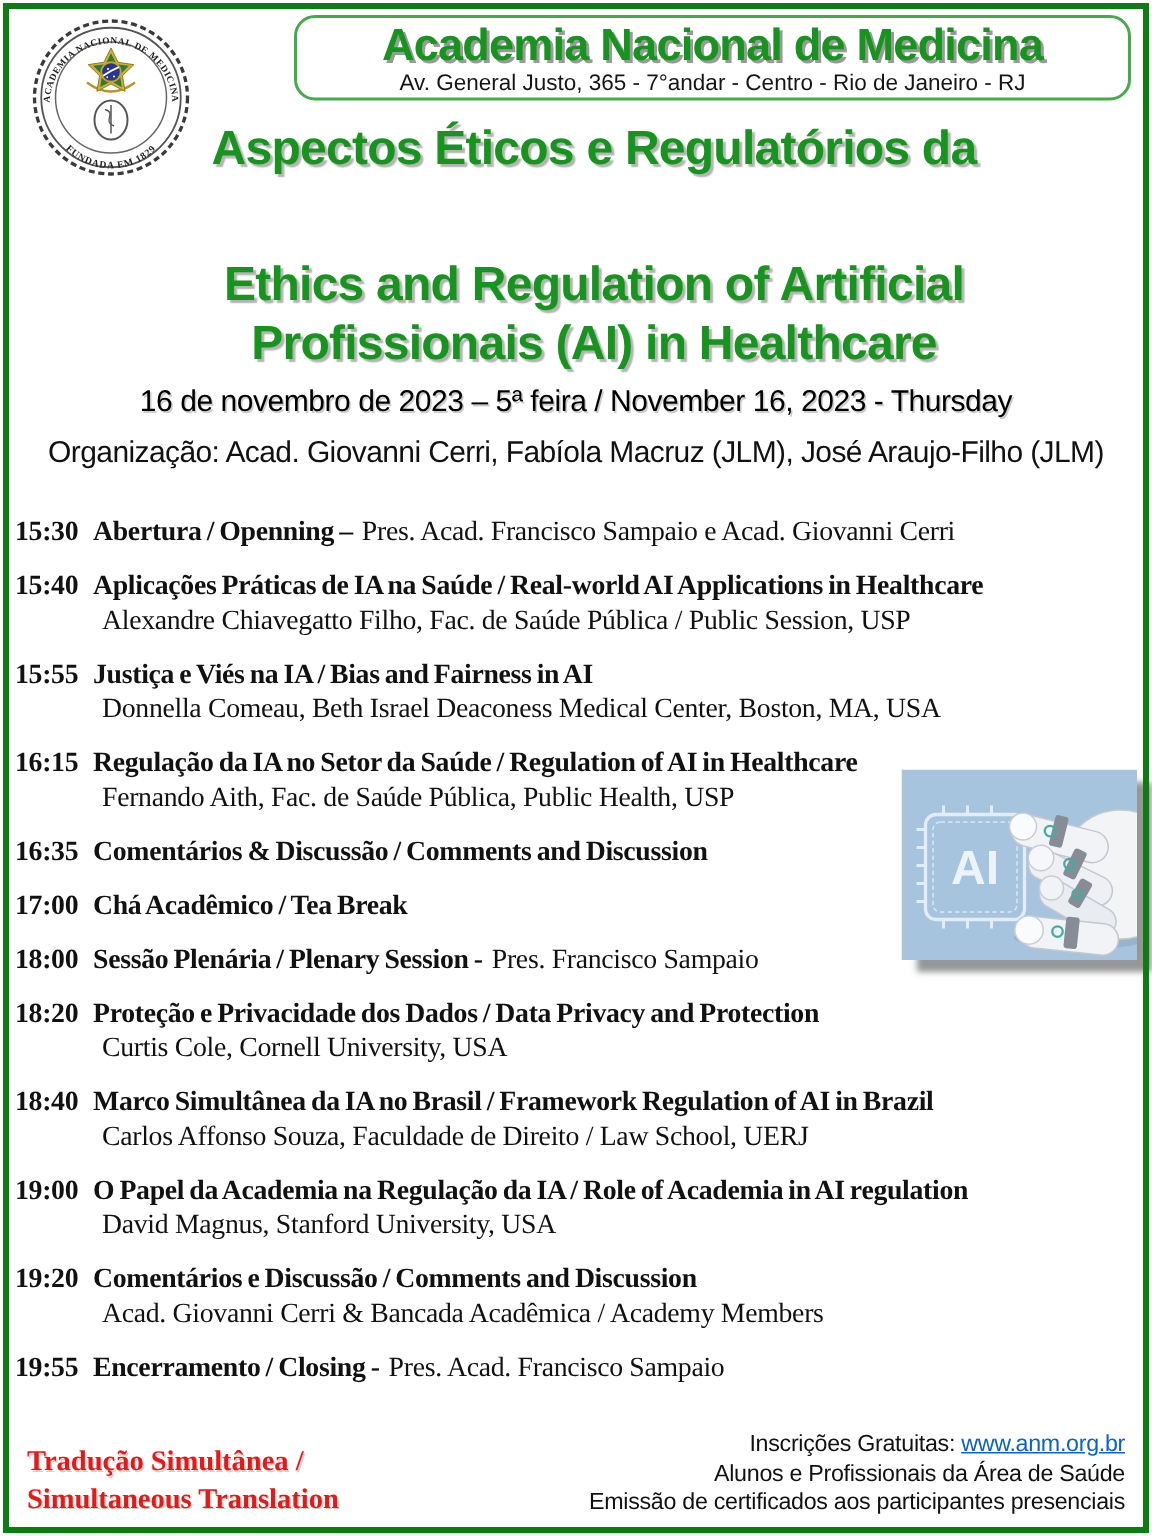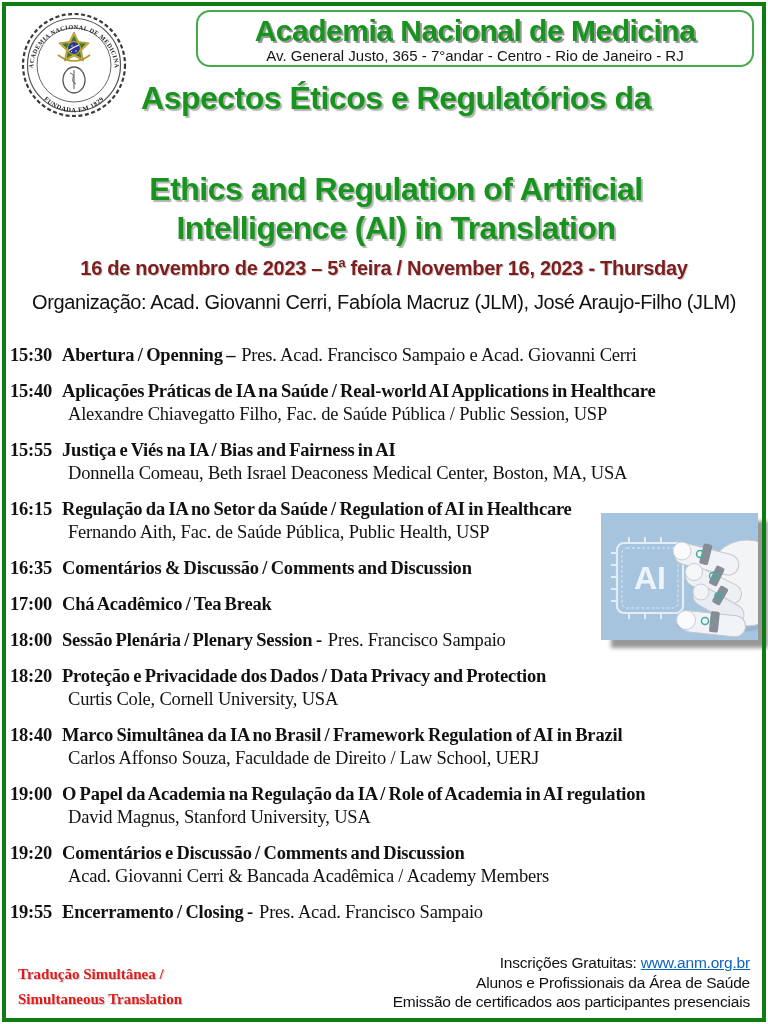--- a/index.html
+++ b/index.html
@@ -19,21 +19,21 @@
   .org-address{font-size:15px;color:#151515;line-height:17px;}
 
   
   .title-block{position:absolute;left:0;right:0;padding-left:24px;text-align:center;
                font-weight:bold;color:#16941d;letter-spacing:-0.5px;
                text-shadow:2px 2px 1px #b3b3b3;}
   .title-pt{top:81px;font-size:32px;line-height:35px;}
   .title-en{top:170px;font-size:32px;line-height:39px;}
 
   .date-line{position:absolute;left:0;right:0;top:257px;text-align:center;
-             font-size:20px;font-weight:bold;color:#7f1d1d;letter-spacing:-0.3px;
+             font-size:20px;font-weight:normal;color:#000000;letter-spacing:-0.3px;
              text-shadow:1px 1px 0 #cccccc;}
   .org-line{position:absolute;left:0;right:0;top:291px;text-align:center;
             font-size:20px;color:#111111;letter-spacing:-0.4px;}
 
   
   .schedule{position:absolute;left:10px;top:328px;width:750px;
             font-family:"Liberation Serif",serif;font-size:18.5px;line-height:23px;color:#111111;
             letter-spacing:-0.2px;margin-top:16px;}
   .item{margin-bottom:13px;}
   .row{white-space:nowrap;}
@@ -42,21 +42,21 @@
   .d{margin-left:6px;}
   .sub{margin-left:58px;white-space:nowrap;}
 
   
   .ai-image{position:absolute;left:601px;top:513px;width:157px;height:127px;
             box-shadow:10px 8px 4px rgba(125,125,125,0.8);}
   .ai-image svg{display:block;}
 
   
   .footer-red{position:absolute;left:18px;top:962px;font-family:"Liberation Serif",serif;
-              font-size:15px;font-weight:bold;color:#e41a1a;line-height:25px;
+              font-size:19px;font-weight:bold;color:#e41a1a;line-height:25px;
               text-shadow:1px 1px 0 #cfcfcf;}
   .footer-right{position:absolute;right:18px;top:953px;text-align:right;
                 font-size:15.5px;color:#111111;line-height:19.5px;letter-spacing:-0.2px;}
   .footer-right a{color:#0b63c5;}
 </style>
 </head>
 <body>
 
 <div class="page">
   <div class="page-border"></div>
@@ -98,21 +98,21 @@
     <div class="org-name">Academia Nacional de Medicina</div>
     <div class="org-address">Av. General Justo, 365 - 7°andar - Centro - Rio de Janeiro - RJ</div>
   </div>
 
   <div class="title-block title-pt">
     <div>Aspectos Éticos e Regulatórios da</div>
   </div>
 
   <div class="title-block title-en">
     <div>Ethics and Regulation of Artificial</div>
-    <div>Intelligence (AI) in Translation</div>
+    <div>Profissionais (AI) in Healthcare</div>
   </div>
 
   <div class="date-line">16 de novembro de 2023 – 5ª feira / November 16, 2023 - Thursday</div>
   <div class="org-line">Organização: Acad. Giovanni Cerri, Fabíola Macruz (JLM), José Araujo-Filho (JLM)</div>
 
   <div class="schedule">
     <div class="item">
       <div class="row"><span class="time">15:30</span><span class="t">Abertura / Openning –</span><span class="d">Pres. Acad. Francisco Sampaio e Acad. Giovanni Cerri</span></div>
     </div>
     <div class="item">

